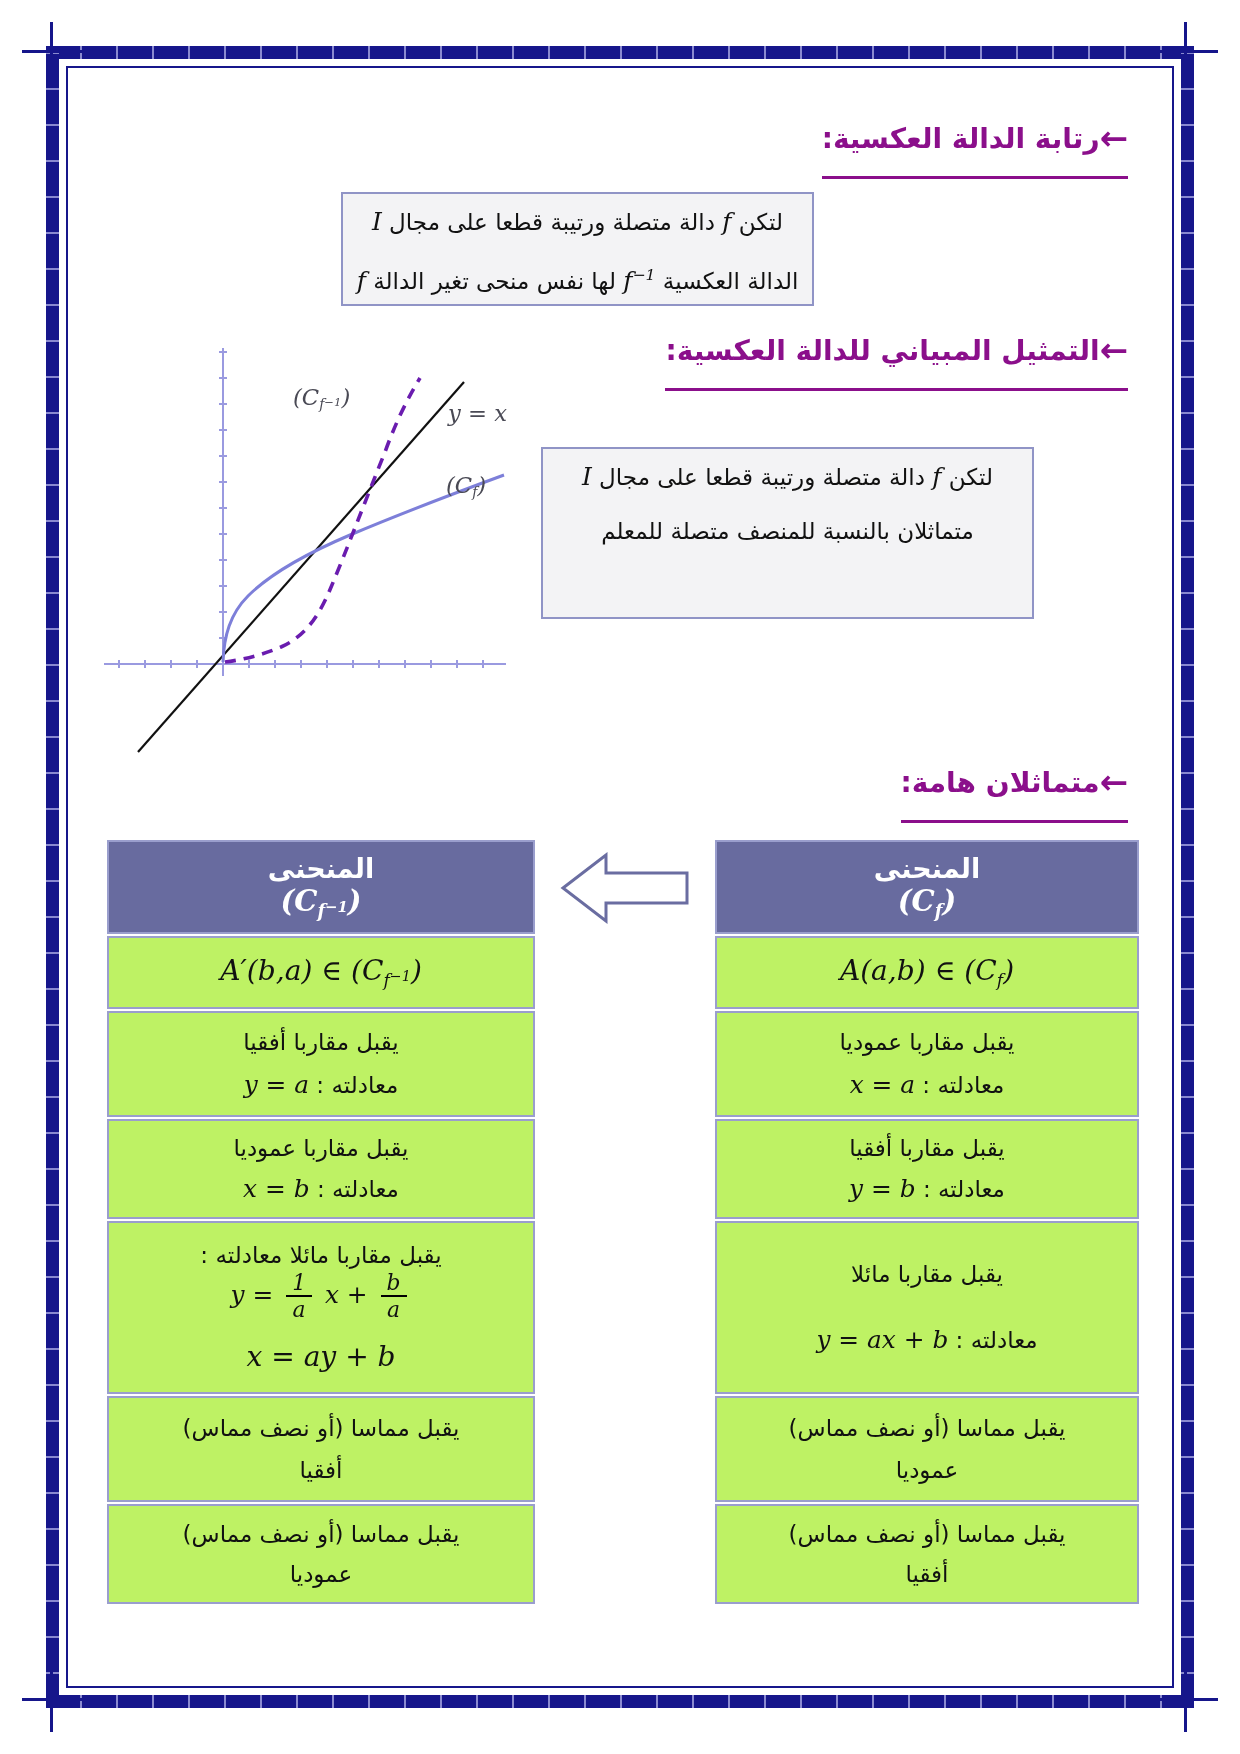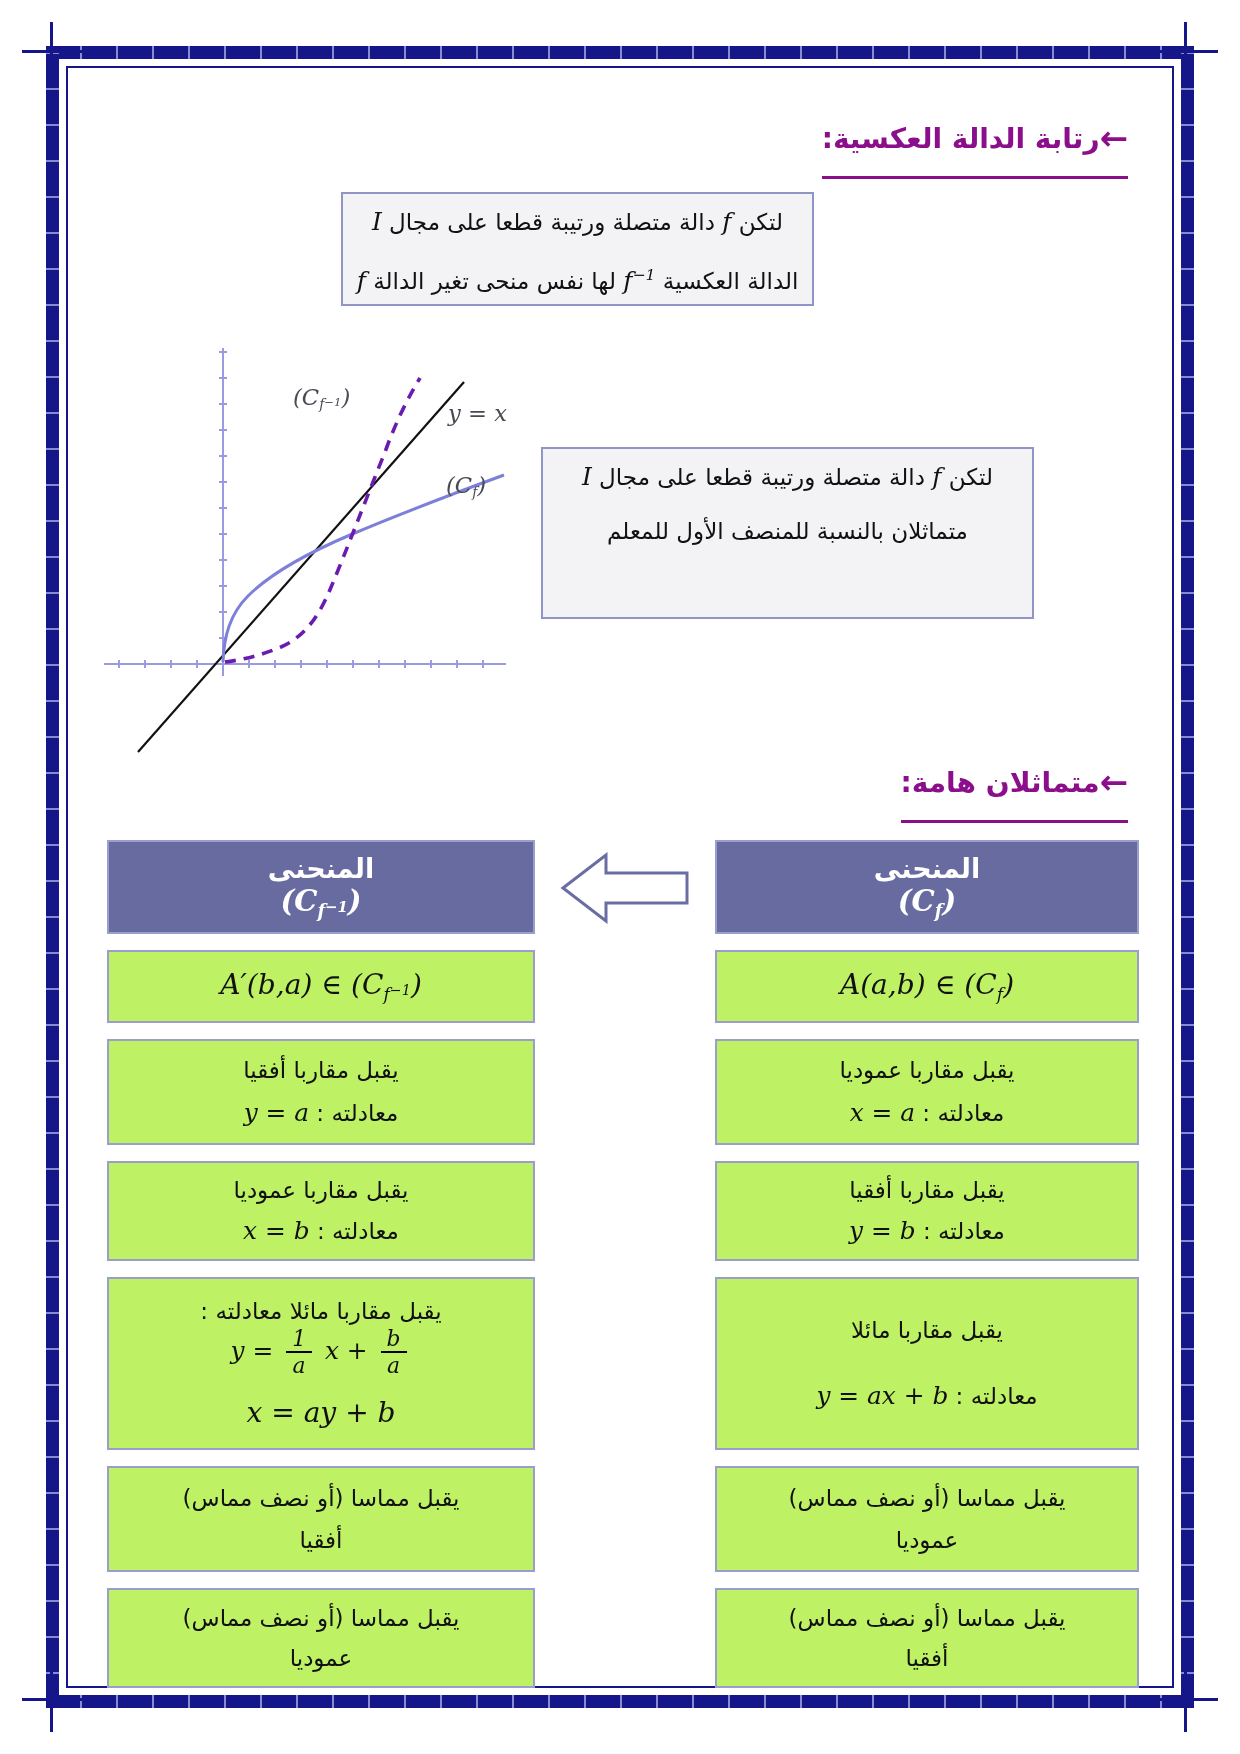--- a/index.html
+++ b/index.html
@@ -45,21 +45,21 @@
   .frac .den{line-height:1.15;padding:0 6px;}
 
   
   #graph{position:absolute;left:100px;top:338px;width:412px;height:432px;}
   .glabel{position:absolute;font-family:"DejaVu Serif",serif;font-style:italic;color:#4a4a55;
           font-size:21px;white-space:nowrap;}
   #lbl-cfinv{left:293px;top:384px;} #lbl-yx{left:448px;top:400px;} #lbl-cf{left:446px;top:472px;}
 
   
   .ctable{position:absolute;top:840px;display:grid;grid-template-rows:94px 73px 106px 100px 173px 106px 100px;
-          row-gap:16px;direction:rtl;}
+          row-gap:2px;direction:rtl;}
   #table-left{left:107px;width:428px;}
   #table-right{left:715px;width:424px;}
   .cell{background:#bef264;border:2px solid #9a9ecd;display:flex;flex-direction:column;
         justify-content:space-evenly;align-items:center;text-align:center;font-size:23px;color:#111;
         padding:2px 6px;box-sizing:border-box;}
   .cell .tline{line-height:1.25;}
   .cell.head{background:#686b9f;color:#ffffff;font-weight:bold;font-size:27px;justify-content:center;}
   .cell.head .m,.cell.head .sub,.cell.head .subsup{color:#fff;}
   .cell .bigm{font-size:26px;}
 
@@ -94,20 +94,23 @@
 
   <div class="sec-title" id="title1">
     <span class="arrow">←</span><span>رتابة الدالة العكسية:</span>
   </div>
 
   <div class="infobox" id="box1">
     <div class="bline"><span>لتكن </span><span class="m">f</span><span> دالة متصلة ورتيبة قطعا على مجال </span><span class="m">I</span></div>
     <div class="bline"><span>الدالة العكسية </span><span class="ltr" dir="ltr"><span class="m">f</span><span class="sup">−1</span></span><span> لها نفس منحى تغير الدالة </span><span class="m">f</span></div>
   </div>
 
+  <div class="sec-title" id="title2">
+    <span class="arrow">←</span><span>التمثيل المبياني للدالة العكسية:</span>
+  </div>
 
   <div id="graph">
     <svg width="412" height="432" viewBox="0 0 412 432">
 
       <line x1="4" y1="326" x2="406" y2="326" stroke="#9a9ae0" stroke-width="2"></line>
       <line x1="123" y1="10" x2="123" y2="338" stroke="#9a9ae0" stroke-width="2"></line>
 
       <g stroke="#9a9ae0" stroke-width="2">
         <line x1="19" y1="322" x2="19" y2="330"></line>
           <line x1="45" y1="322" x2="45" y2="330"></line>
@@ -146,21 +149,21 @@
 
       <path d="M125,324 C142,322 162,317 181,309 C201,300 216,284 229,254 C246,214 264,166 285,114 C297,81 309,58 320,40" fill="none" stroke="#6a1caf" stroke-width="3.6" stroke-dasharray="11 8"></path>
     </svg>
   </div>
   <div class="glabel" id="lbl-cfinv"><span class="ltr" dir="ltr"><span class="m">(C</span><span class="sub">f</span><span class="subsup">−1</span><span class="m">)</span></span></div>
   <div class="glabel" id="lbl-yx"><span class="ltr" dir="ltr"><span class="m">y = x</span></span></div>
   <div class="glabel" id="lbl-cf"><span class="ltr" dir="ltr"><span class="m">(C</span><span class="sub">f</span><span class="m">)</span></span></div>
 
   <div class="infobox" id="box2">
     <div class="bline"><span>لتكن </span><span class="m">f</span><span> دالة متصلة ورتيبة قطعا على مجال </span><span class="m">I</span></div>
-    <div class="bline"><span>متماثلان بالنسبة للمنصف الأول للمعلم</span></div>
+    <div class="bline"><span>متماثلان بالنسبة للمنصف متصلة للمعلم</span></div>
   </div>
 
   <div class="sec-title" id="title3">
     <span class="arrow">←</span><span>متماثلان هامة:</span>
   </div>
 
   <div class="ctable" id="table-left">
     <div class="cell head">
         <span>المنحنى </span>
         <span class="ltr" dir="ltr"><span class="m">(C</span><span class="sub">f</span><span class="subsup">−1</span><span class="m">)</span></span>

